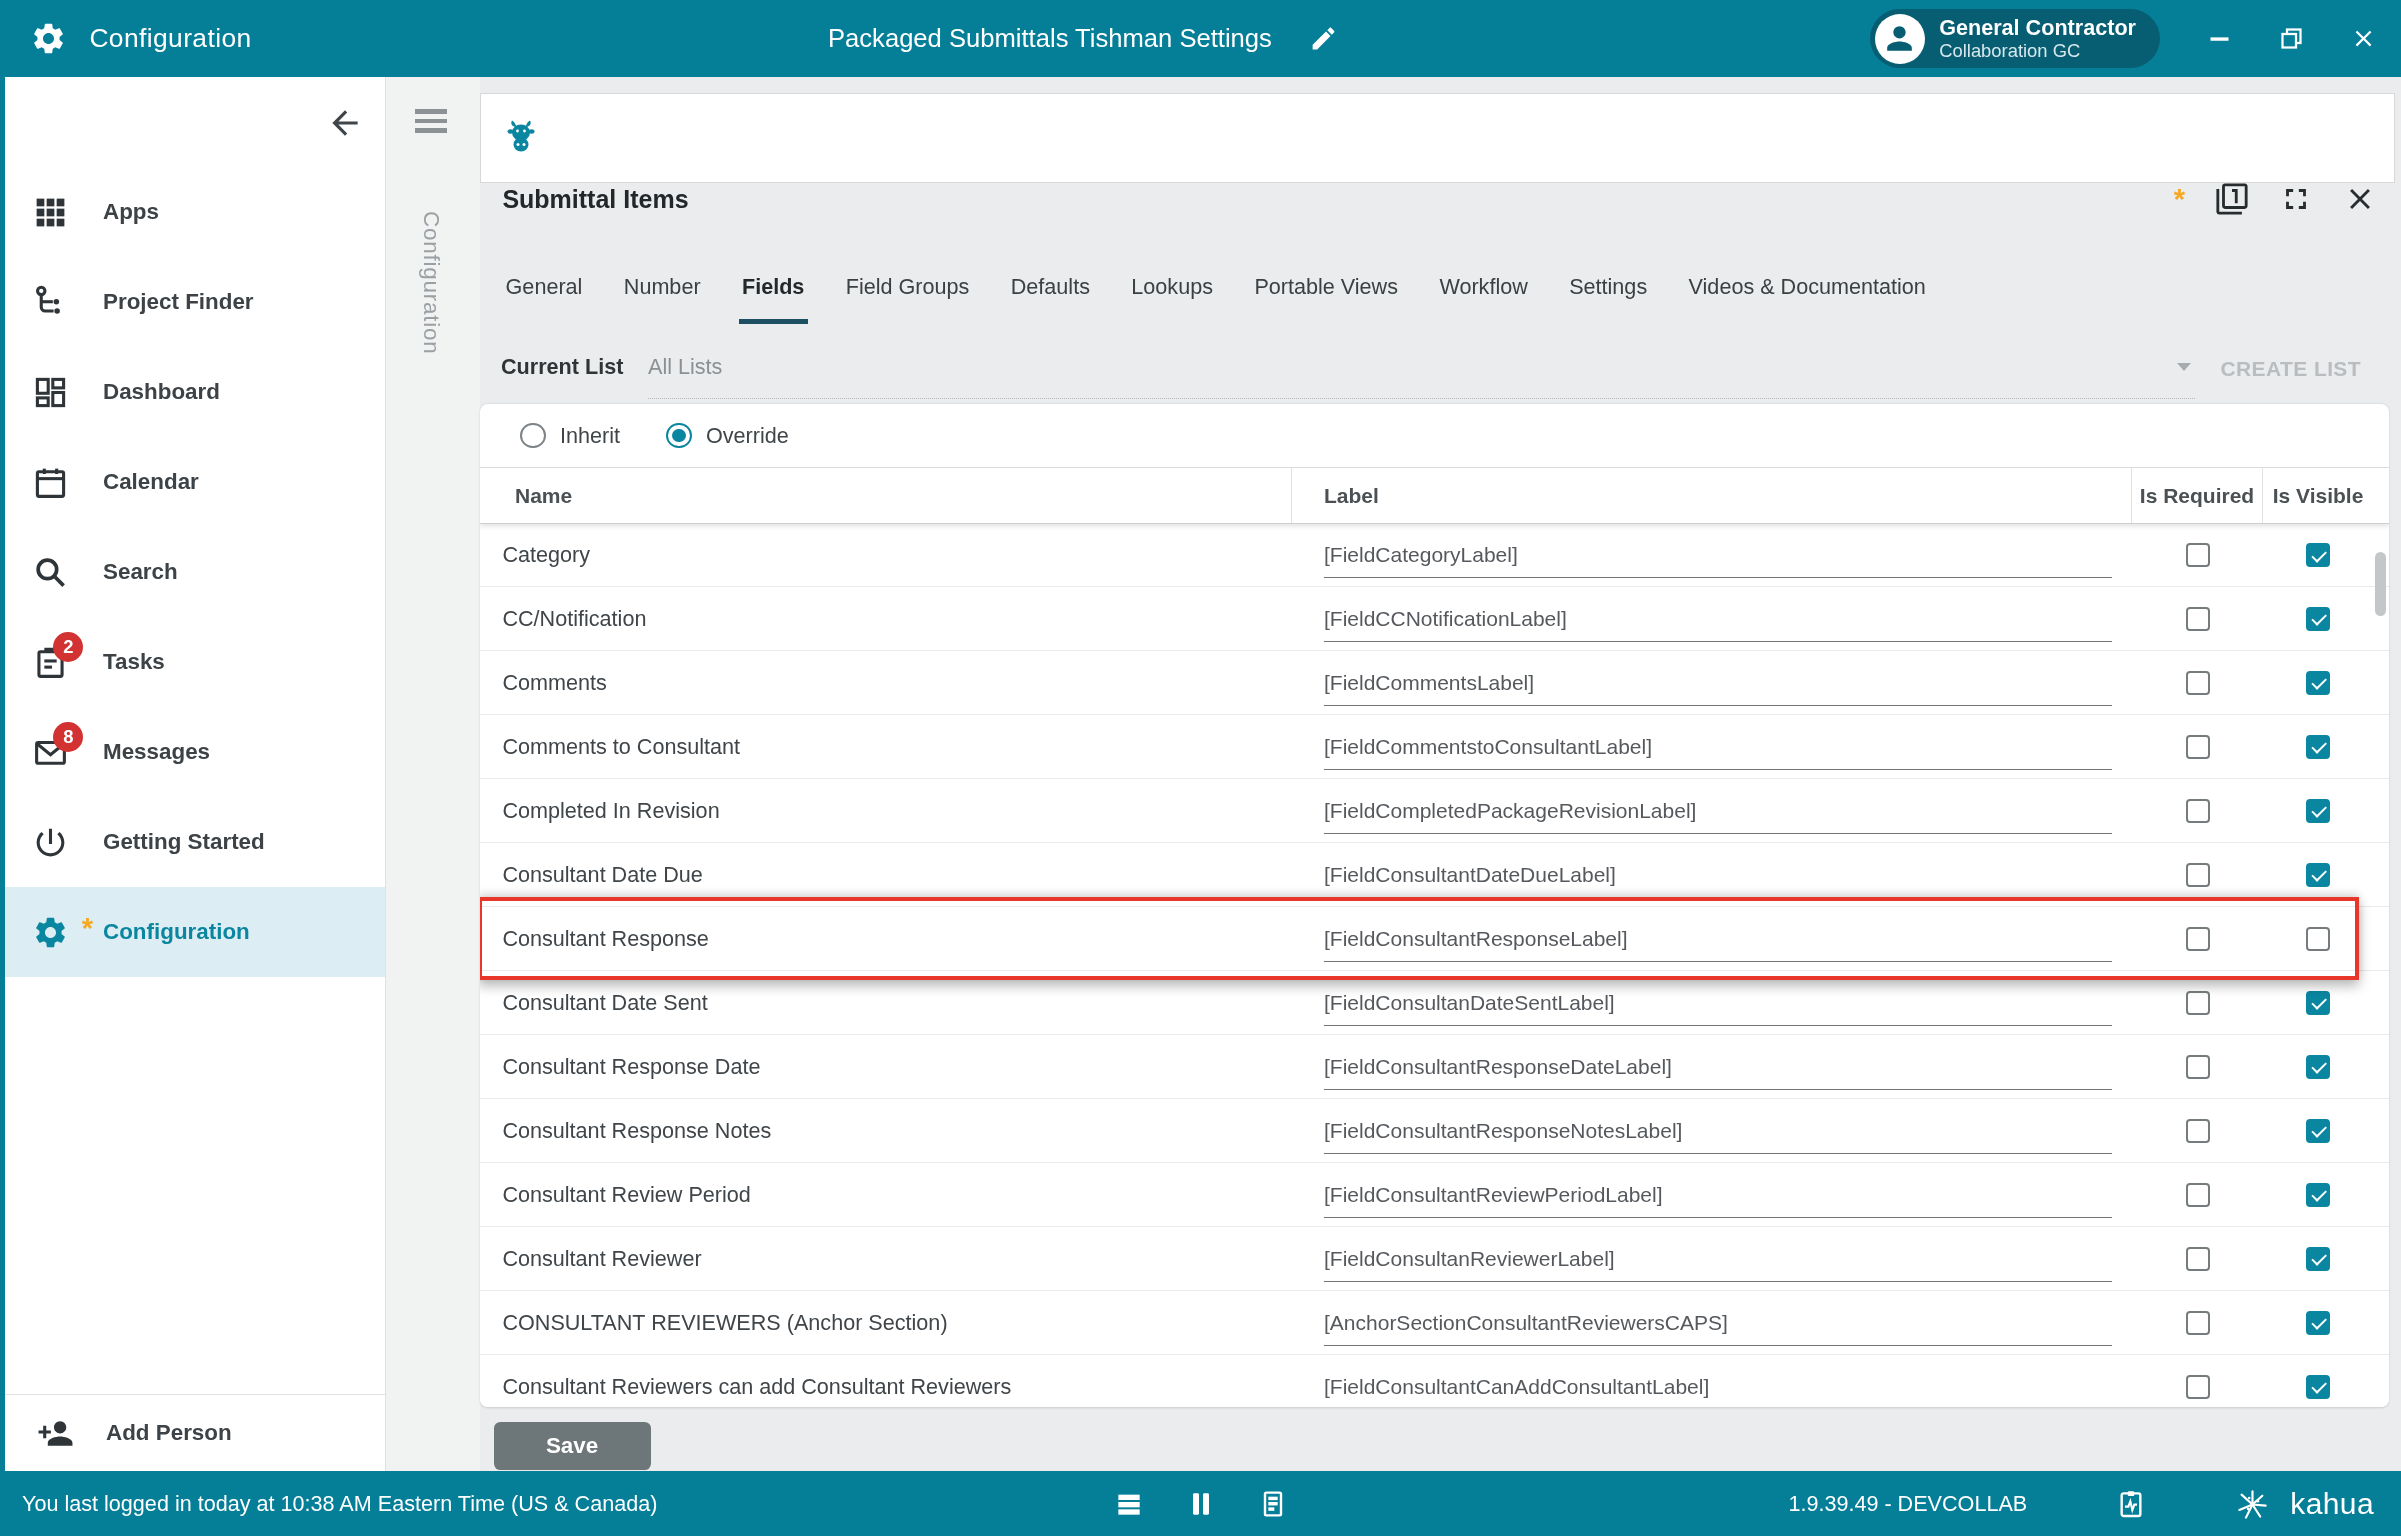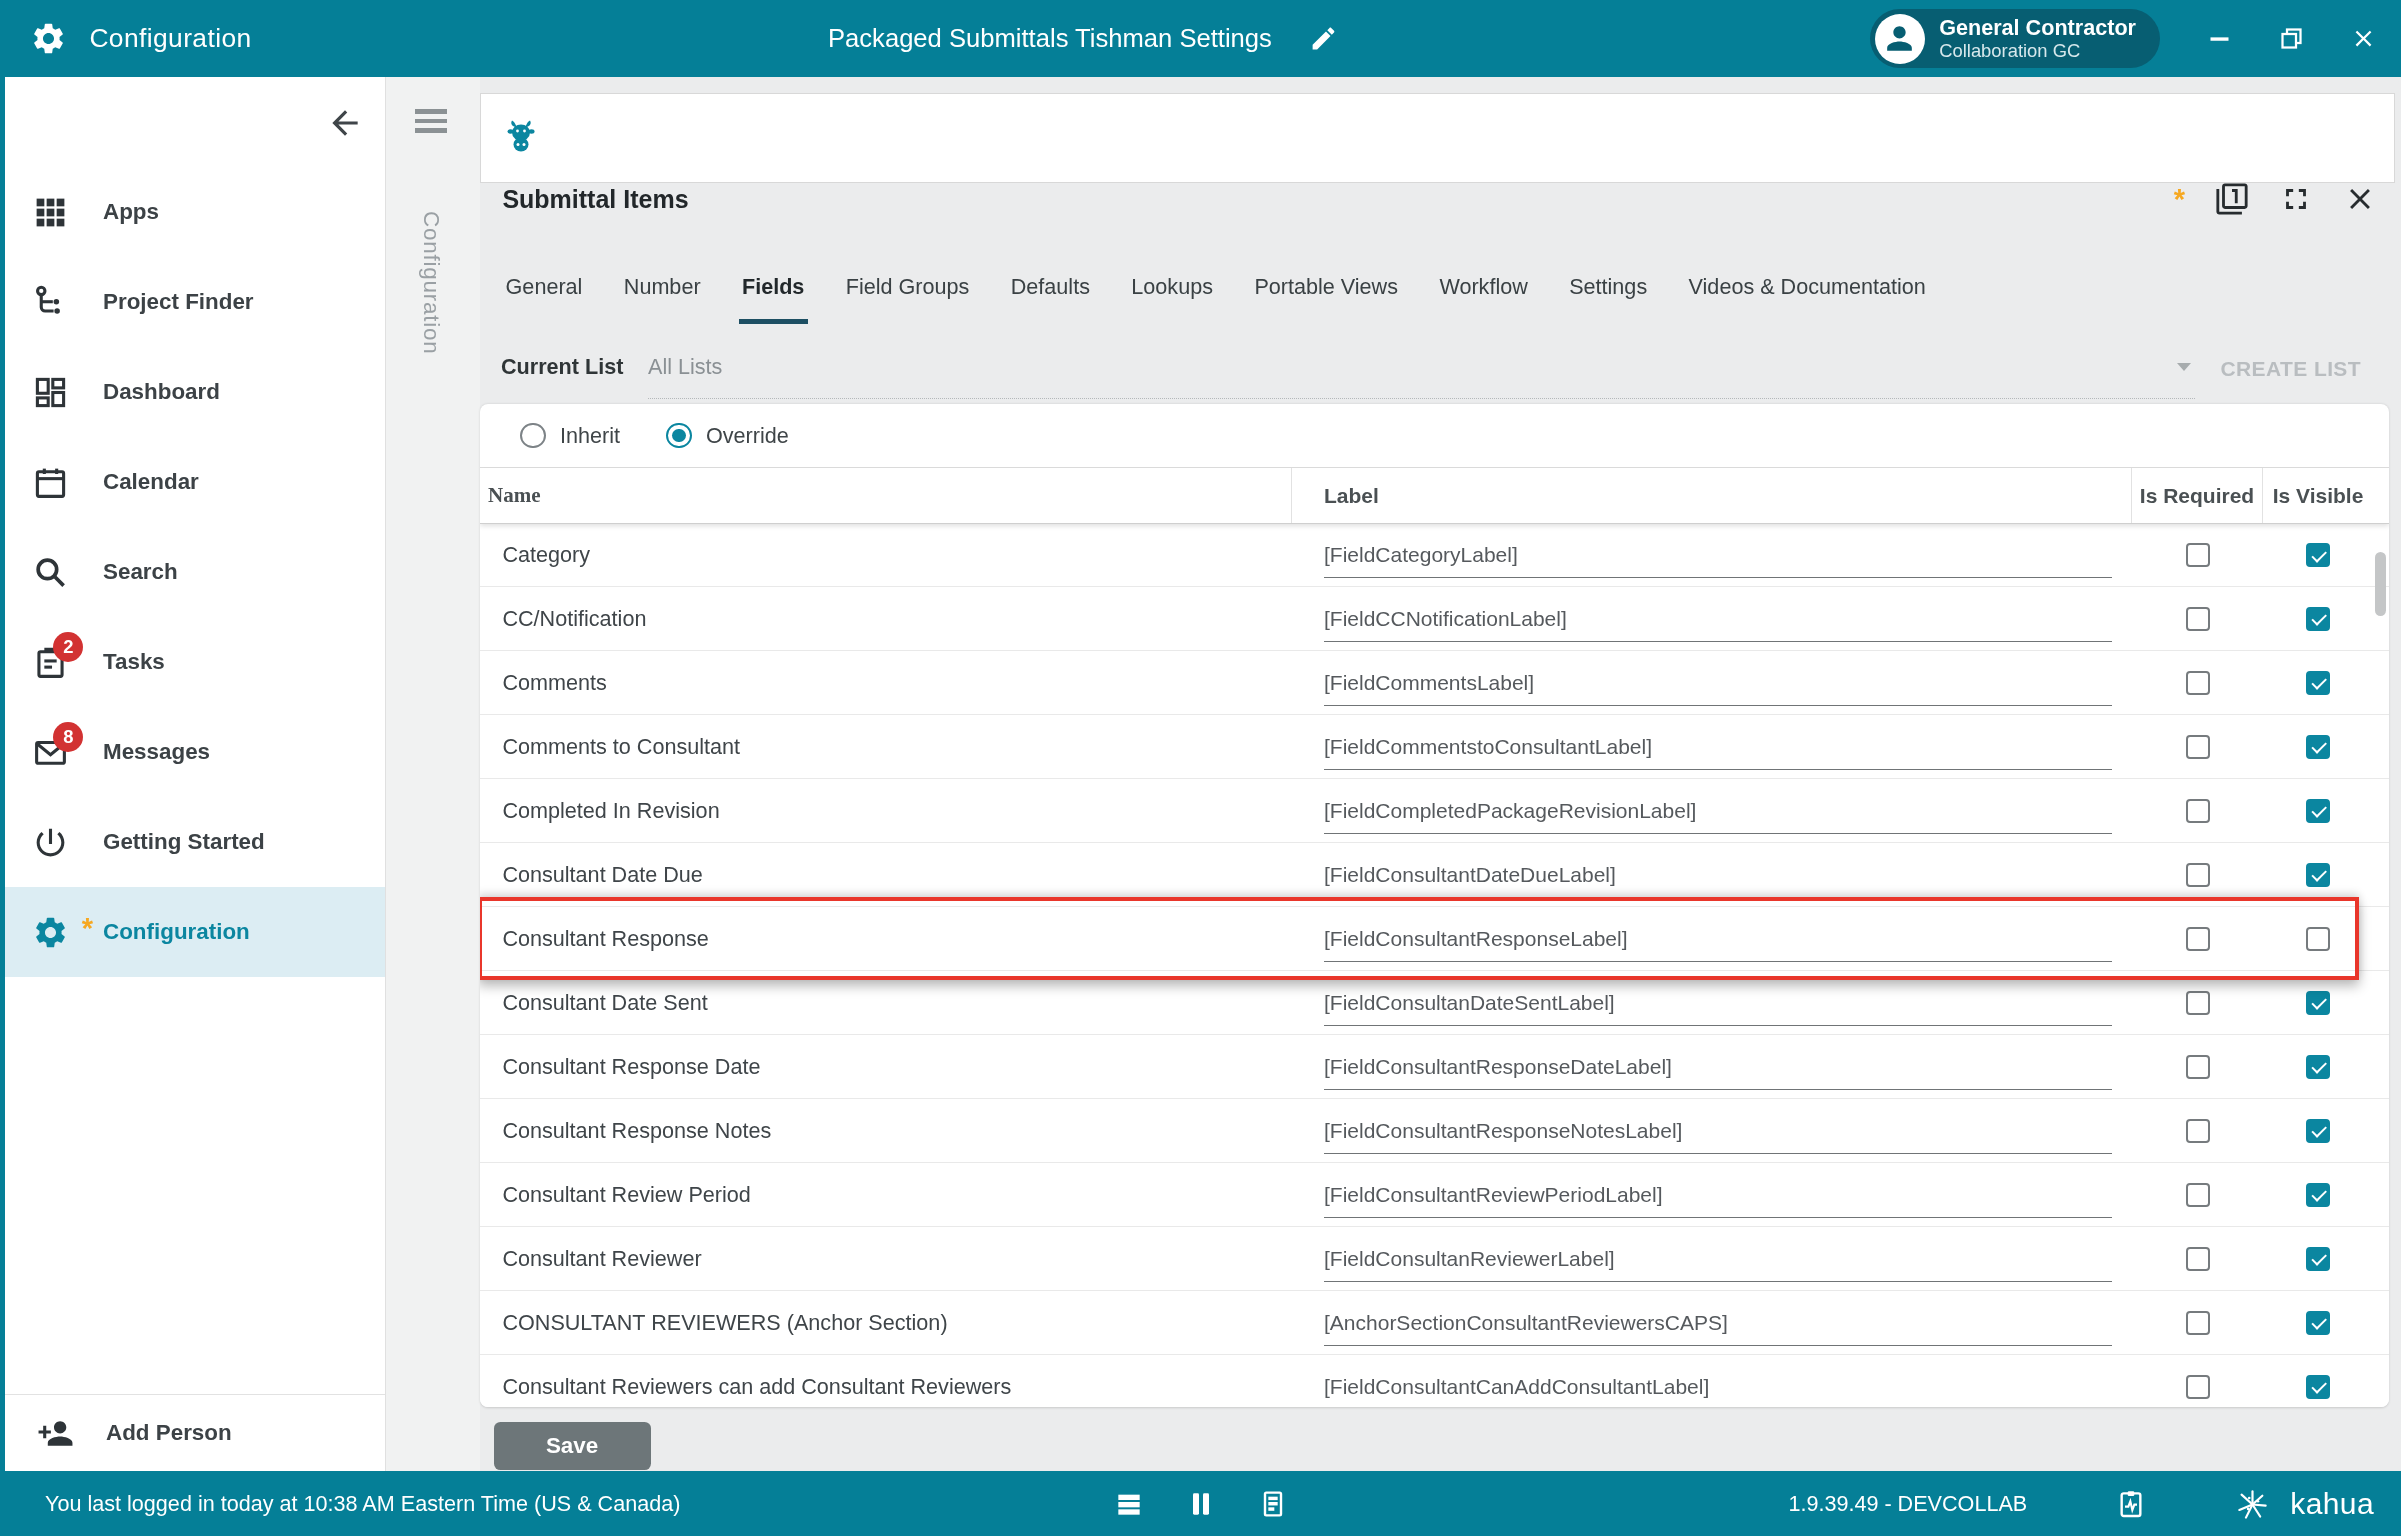--- a/index.html
+++ b/index.html
@@ -79,21 +79,21 @@
   .card{position:absolute; top:327px; left:0; right:12px; height:1003px; background:#fff; border-radius:8px; overflow:hidden; box-shadow:0 0.8px 2.4px rgba(0,0,0,0.15);}
   .radios{height:64px; display:flex; align-items:center; gap:46px; padding-left:40px; border-bottom:0.8px solid #dcdcdc;}
   .radio-opt{display:flex; align-items:center; gap:14.4px; cursor:pointer;}
   .radio{width:25.6px; height:25.6px; border-radius:50%; border:2.4px solid #7d8387; position:relative; flex:0 0 auto;}
   .radio-opt.selected .radio{border-color:var(--teal_accent,#0b86a0);}
   .radio-opt.selected .radio::after{content:''; position:absolute; inset:4px; border-radius:50%; background:var(--teal_accent,#0b86a0);}
   .radio-label{font-size:21.6px; color:#3f4548;}
 
   .thead{position:relative; height:56px; display:flex; background:#fff; border-bottom:1.6px solid #cfcfcf; box-shadow:0 3.2px 4.8px rgba(0,0,0,0.12); z-index:2;}
   .thead > div{display:flex; align-items:center; font-size:21px; font-weight:bold; color:#4a5053;}
-  .c-name{width:812px; padding-left:8px; border-right:0.8px solid #e2e2e2;font-family:Liberation Serif, serif;}
+  .c-name{width:812px; padding-left:35px; border-right:0.8px solid #e2e2e2;}
   .c-label{width:840px; padding-left:32px; border-right:0.8px solid #e2e2e2;}
   .c-req{width:131px; justify-content:center; border-right:0.8px solid #e2e2e2;}
   .c-vis{width:110px; justify-content:center;}
 
   .trow{position:relative; height:64px; display:flex; background:#fff; border-top:1.6px solid #e9e9e9;}
   .trow:first-child{height:62px; border-top:none;}
   .cell-name{width:812px; display:flex; align-items:center; padding-left:22.4px; font-size:21.6px; color:#3f4549;}
   .cell-label{width:840px; position:relative; display:flex; align-items:center; padding-left:32px; font-size:21px; color:#55595d; cursor:text;}
   .field-underline{position:absolute; left:32px; width:788px; bottom:8px; border-bottom:1.6px solid #707476;}
   .cell-req{width:131px; display:flex; align-items:center; justify-content:center;}
@@ -102,21 +102,21 @@
   .cb.checked{background:var(--teal_accent,#0b86a0); border-color:var(--teal_accent,#0b86a0);}
   .cb.checked::after{content:''; position:absolute; left:4px; top:5.6px; width:12px; height:5.6px; border-left:2.4px solid #fff; border-bottom:2.4px solid #fff; transform:rotate(-45deg);}
   .trow.highlighted{z-index:5;}
   .red-frame{position:absolute; top:-10.4px; bottom:-10.4px; left:-1.6px; right:30px; border:4px solid var(--highlight_red,#e9362b); box-shadow:0 5.6px 11.2px rgba(0,0,0,0.28), 0 -4px 8px rgba(0,0,0,0.12); pointer-events:none;}
   .scroll-thumb{position:absolute; right:3.2px; top:148px; width:11.2px; height:64px; border-radius:5.6px; background:#c4c6c7; cursor:pointer; z-index:6;}
 
   .save-btn{position:absolute; top:1345px; left:13.6px; width:157px; height:48px; background:var(--save_gray,#6d7679); color:#fff; font-size:22.4px; font-weight:bold; border:none; border-radius:6.4px; cursor:pointer; font-family:inherit;}
 
   
   .bottombar{position:relative; height:66px; background:var(--teal_bar,#057f97); color:#fff; display:flex; align-items:center;}
-  .bb-left{padding-left:45px; font-size:21.6px;}
+  .bb-left{padding-left:22px; font-size:21.6px;}
   .bb-center{position:absolute; left:50%; transform:translateX(-50%); top:0; height:66px; display:flex; align-items:center; gap:40px;}
   .bb-icon{width:32px; height:32px; cursor:pointer;}
   .bb-icon svg{width:32px; height:32px; display:block;}
   .bb-right{position:absolute; right:0; top:0; height:66px; display:flex; align-items:center; gap:88px; padding-right:27px;}
   .bb-version{font-size:21.6px;}
   .kahua-logo{display:flex; align-items:center; gap:20px;}
   .kahua-text{font-size:30px; font-weight:400; letter-spacing:0.4px;}
 
   svg{overflow:visible;}
 </style>

